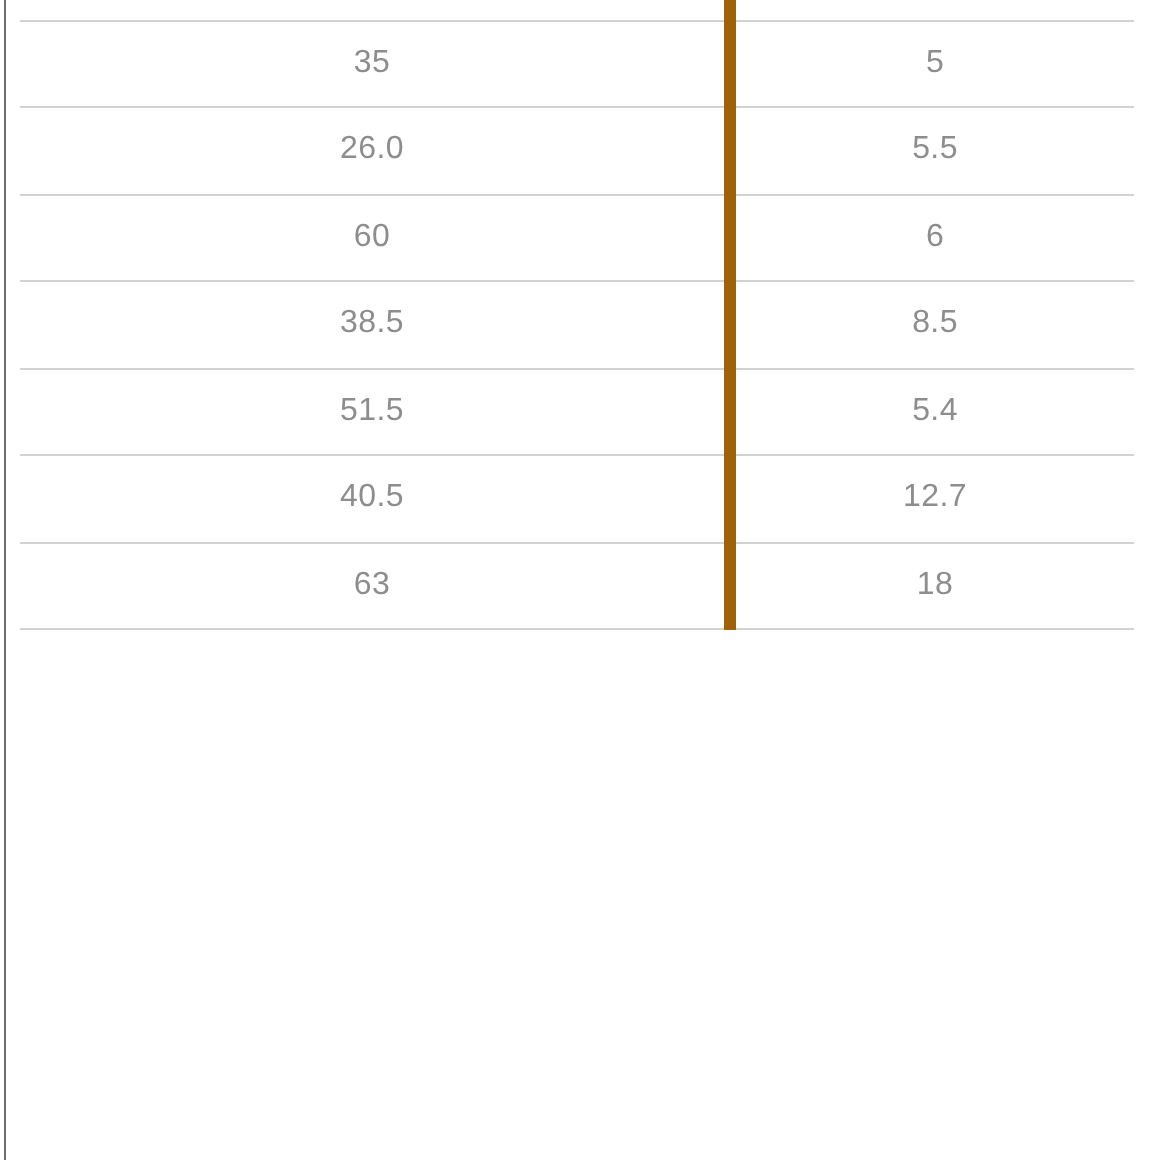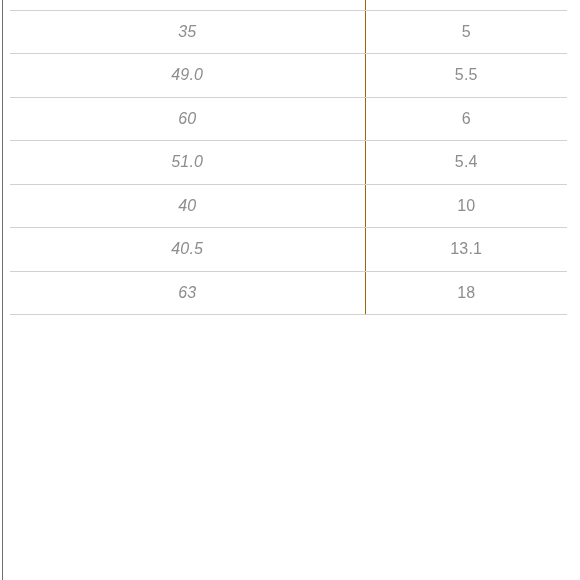--- a/index.html
+++ b/index.html
@@ -70,22 +70,21 @@
     color: #8d8d8d;
     font-size: 16px;
     font-weight: 400;
     letter-spacing: 0.2px;
     line-height: 1;
     padding: 0;
     background: #ffffff;
   }
 
   table.size-table td.cell-eu {
-    border-right: 1px solid #a16207;
-    font-style: italic;
+    border-right: 6px solid #a16207;
   }
   table.size-table td.cell-us {
     border-left: none;
   }
 </style>
 </head>
 <body>
 
 <div id="page">
 
@@ -100,38 +99,38 @@
       <tbody id="table-body">
           <tr>
             <td class="cell-eu">34.5</td>
             <td class="cell-us">4.5</td>
           </tr>
           <tr>
             <td class="cell-eu">35</td>
             <td class="cell-us">5</td>
           </tr>
           <tr>
-            <td class="cell-eu">49.0</td>
+            <td class="cell-eu">26.0</td>
             <td class="cell-us">5.5</td>
           </tr>
           <tr>
             <td class="cell-eu">60</td>
             <td class="cell-us">6</td>
           </tr>
           <tr>
-            <td class="cell-eu">51.0</td>
+            <td class="cell-eu">38.5</td>
+            <td class="cell-us">8.5</td>
+          </tr>
+          <tr>
+            <td class="cell-eu">51.5</td>
             <td class="cell-us">5.4</td>
           </tr>
           <tr>
-            <td class="cell-eu">40</td>
-            <td class="cell-us">10</td>
-          </tr>
-          <tr>
             <td class="cell-eu">40.5</td>
-            <td class="cell-us">13.1</td>
+            <td class="cell-us">12.7</td>
           </tr>
           <tr>
             <td class="cell-eu">63</td>
             <td class="cell-us">18</td>
           </tr>
         </tbody>
     </table>
   </div>
 
 </div>

